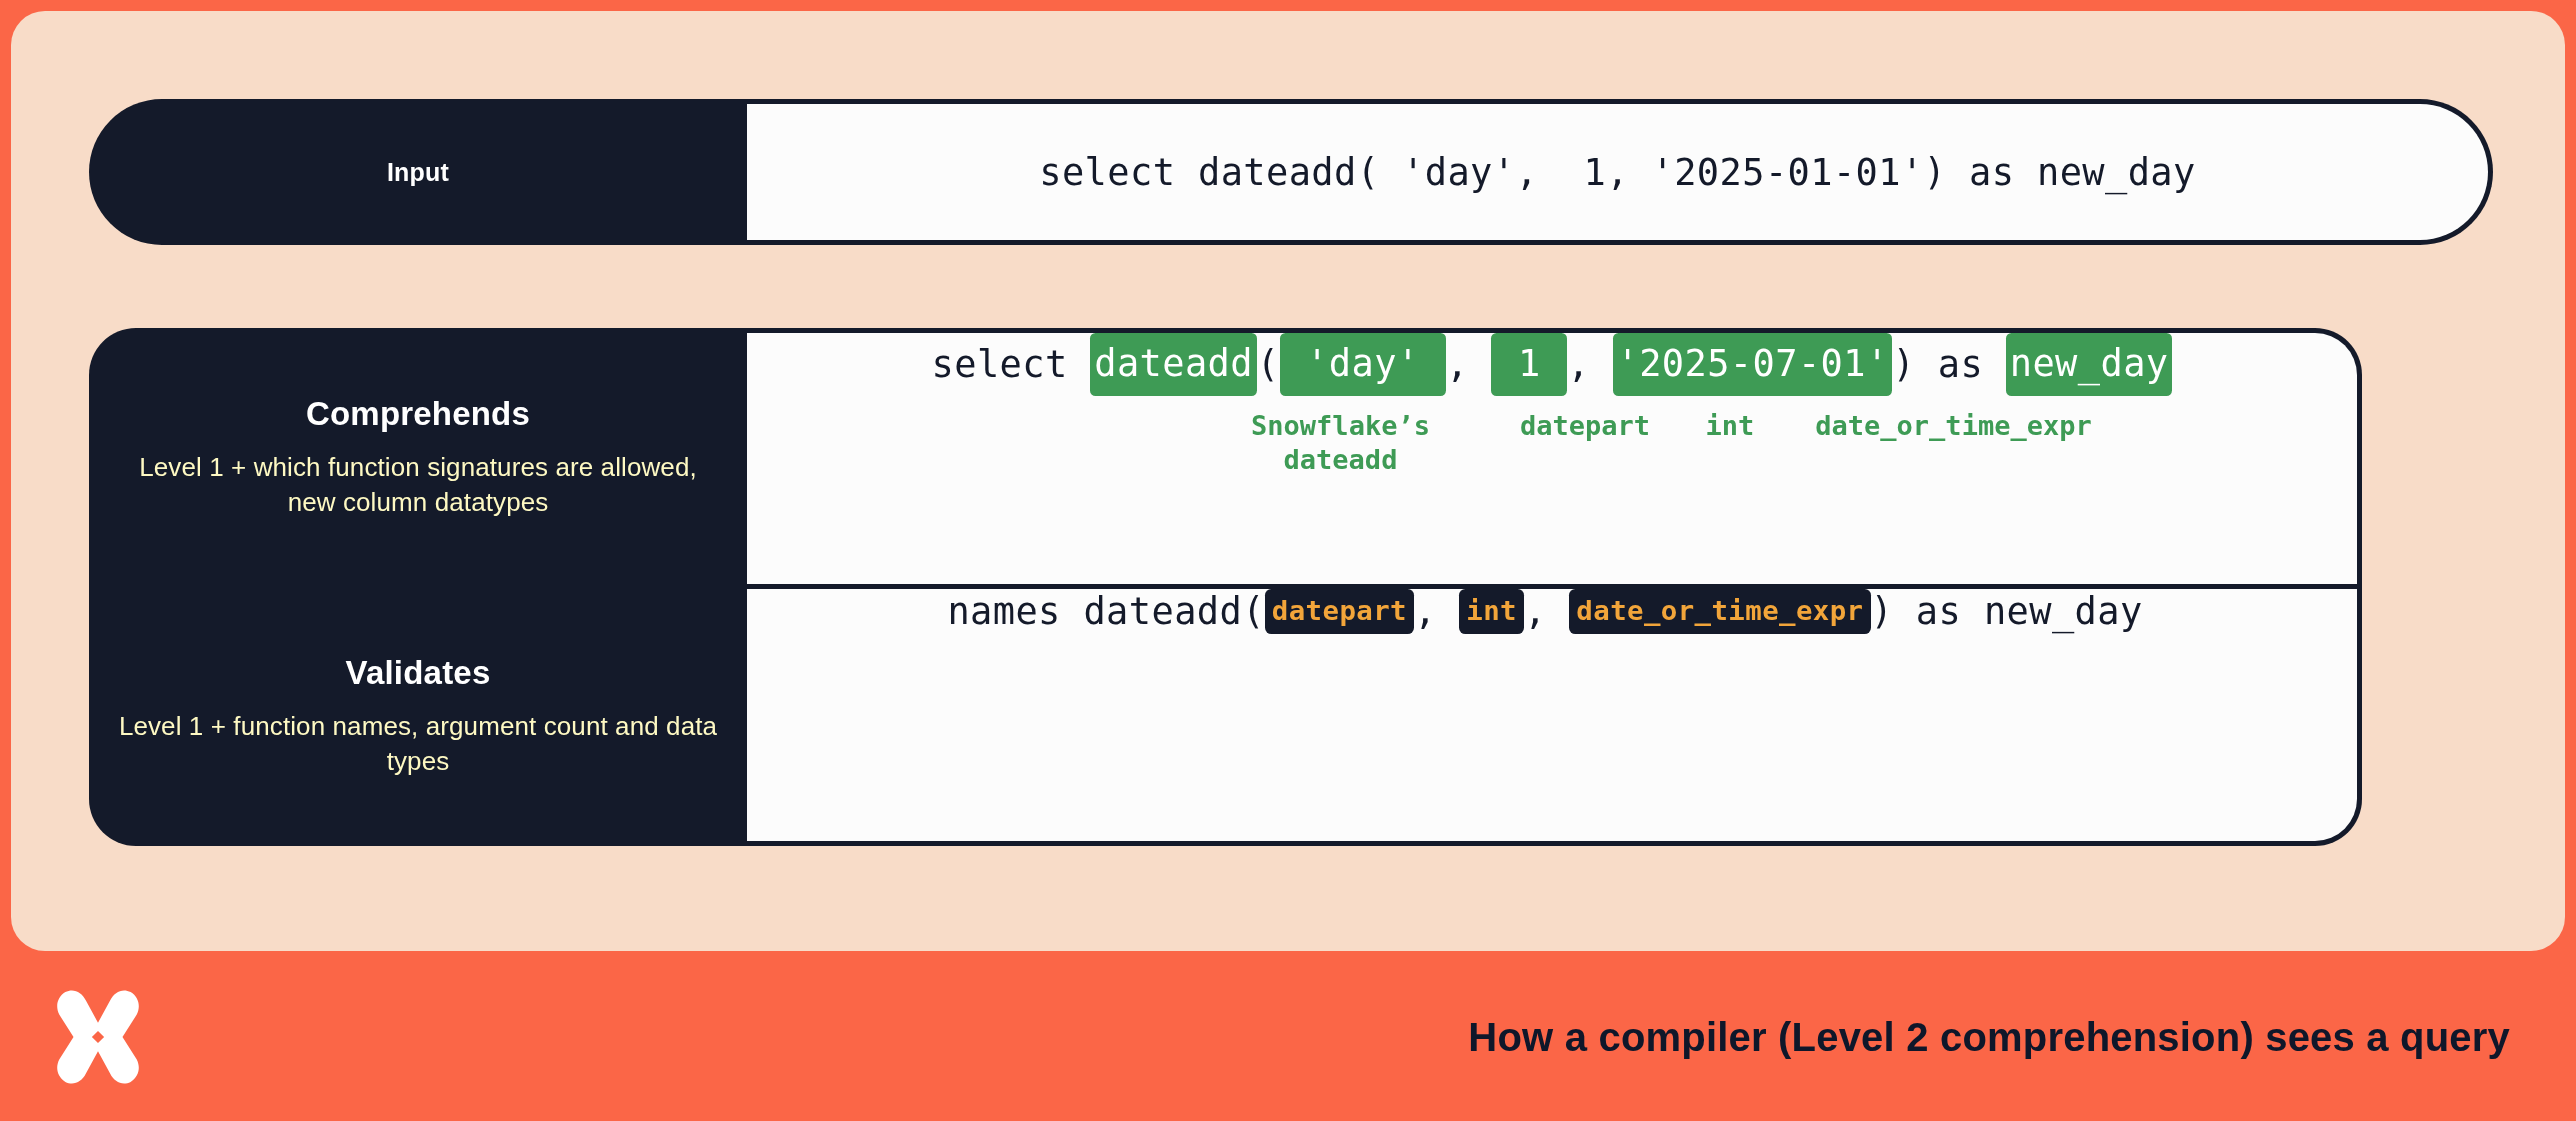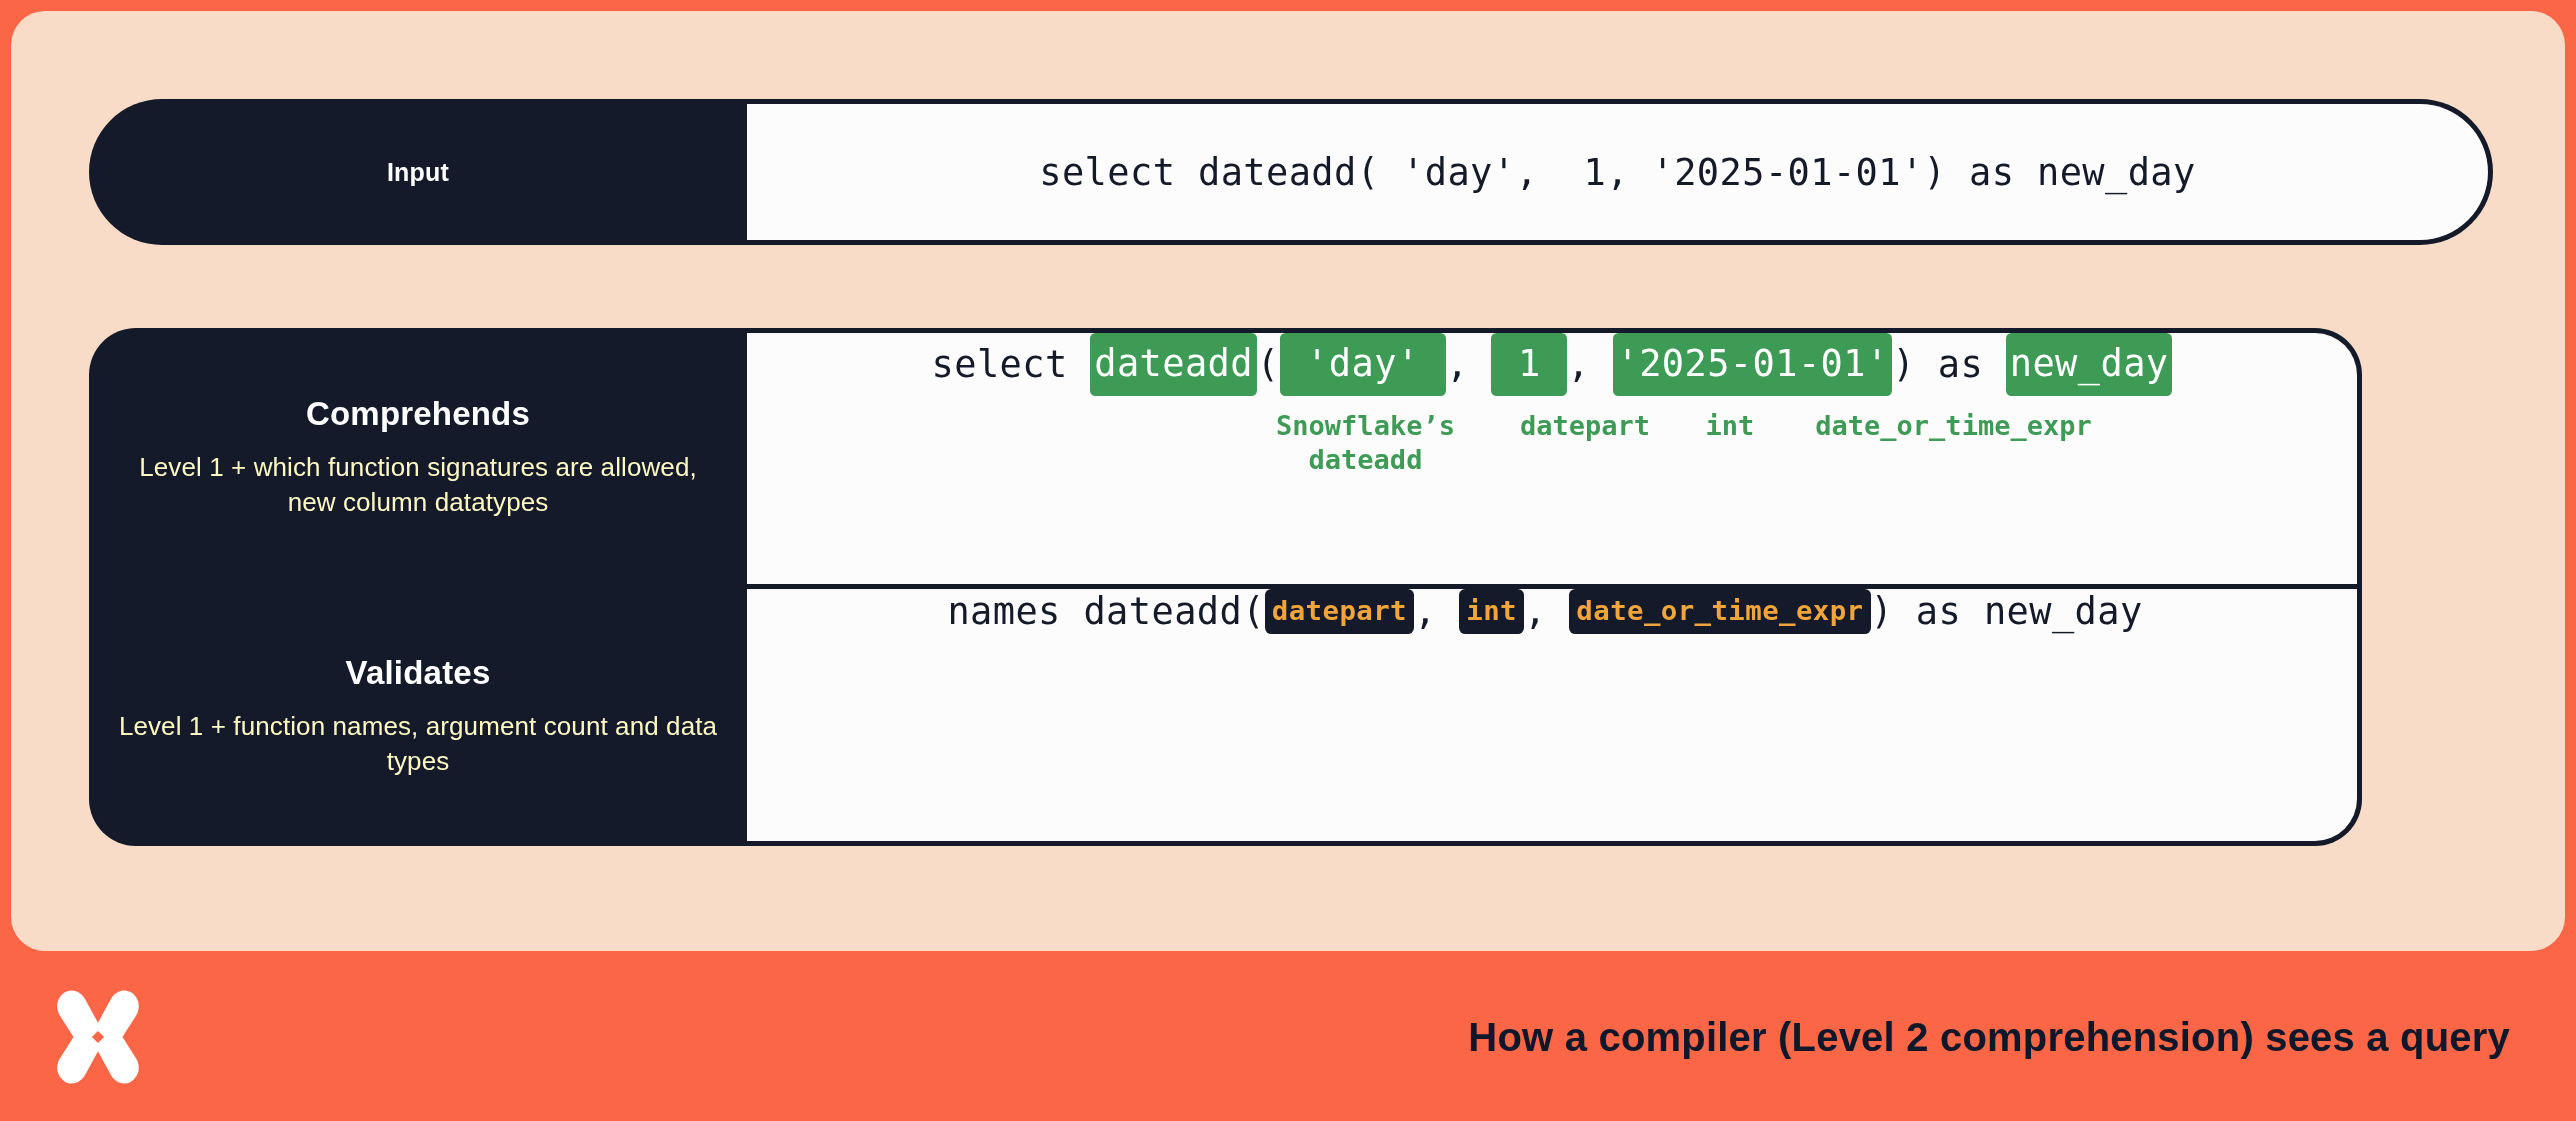--- a/index.html
+++ b/index.html
@@ -218,23 +218,23 @@
     </div>
 
     <div class="table-card">
 
       <div class="trow r1">
         <div class="tlabel">
           <div class="tlabel-title">Comprehends</div>
           <div class="tlabel-sub">Level 1 + which function signatures are allowed, new column datatypes</div>
         </div>
         <div class="tcode">
-          <div class="codeline" id="comprehends-code"><span>select </span><span class="tok-green">dateadd</span><span>(</span><span class="tok-green"> 'day' </span><span>, </span><span class="tok-green"> 1 </span><span>, </span><span class="tok-green">'2025-01-01'</span><span>) as </span><span class="tok-green">new_day</span></div>
+          <div class="codeline" id="comprehends-code"><span>select </span><span class="tok-green">dateadd</span><span>(</span><span class="tok-green"> 'day' </span><span>, </span><span class="tok-green"> 1 </span><span>, </span><span class="tok-green">'2025-07-01'</span><span>) as </span><span class="tok-green">new_day</span></div>
           <div class="annot-row" id="comprehends-annots">
-              <div class="annot" style="left: 501px; width: 235px;">Snowflake’s
+              <div class="annot" style="left: 476px; width: 235px;">Snowflake’s
 dateadd</div>
               <div class="annot" style="left: 752px; width: 172px;">datepart</div>
               <div class="annot" style="left: 936px; width: 94px;">int</div>
               <div class="annot" style="left: 1042px; width: 329px;">date_or_time_expr</div>
             </div>
         </div>
       </div>
 
       <div class="trow r2">
         <div class="tlabel">

